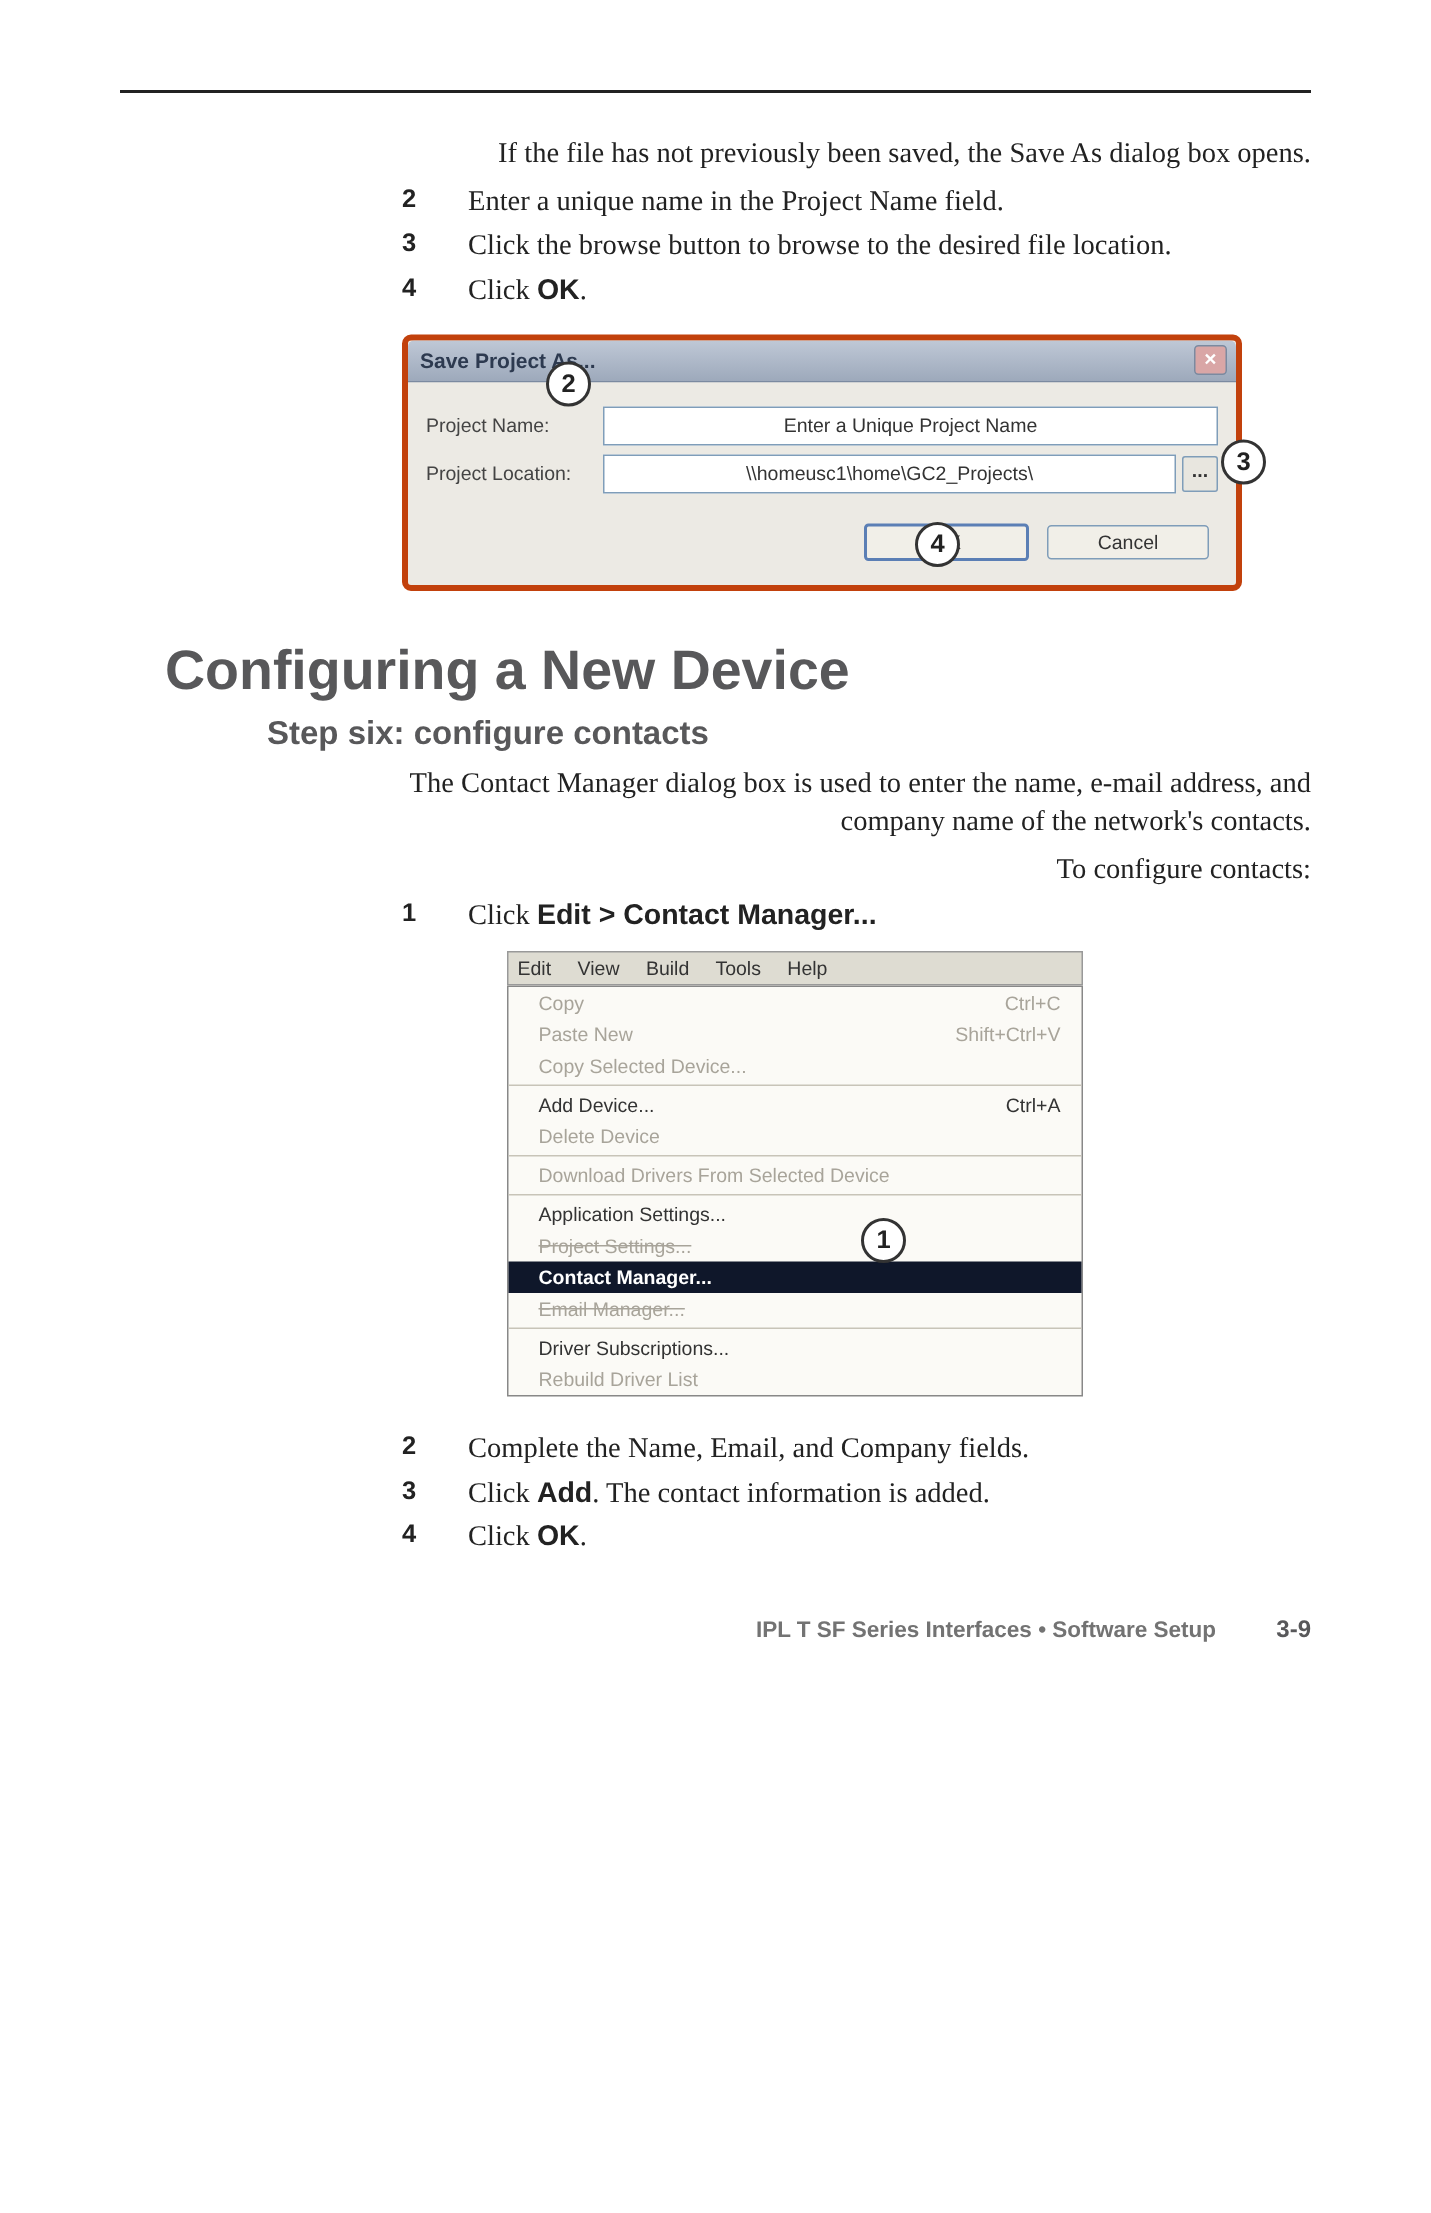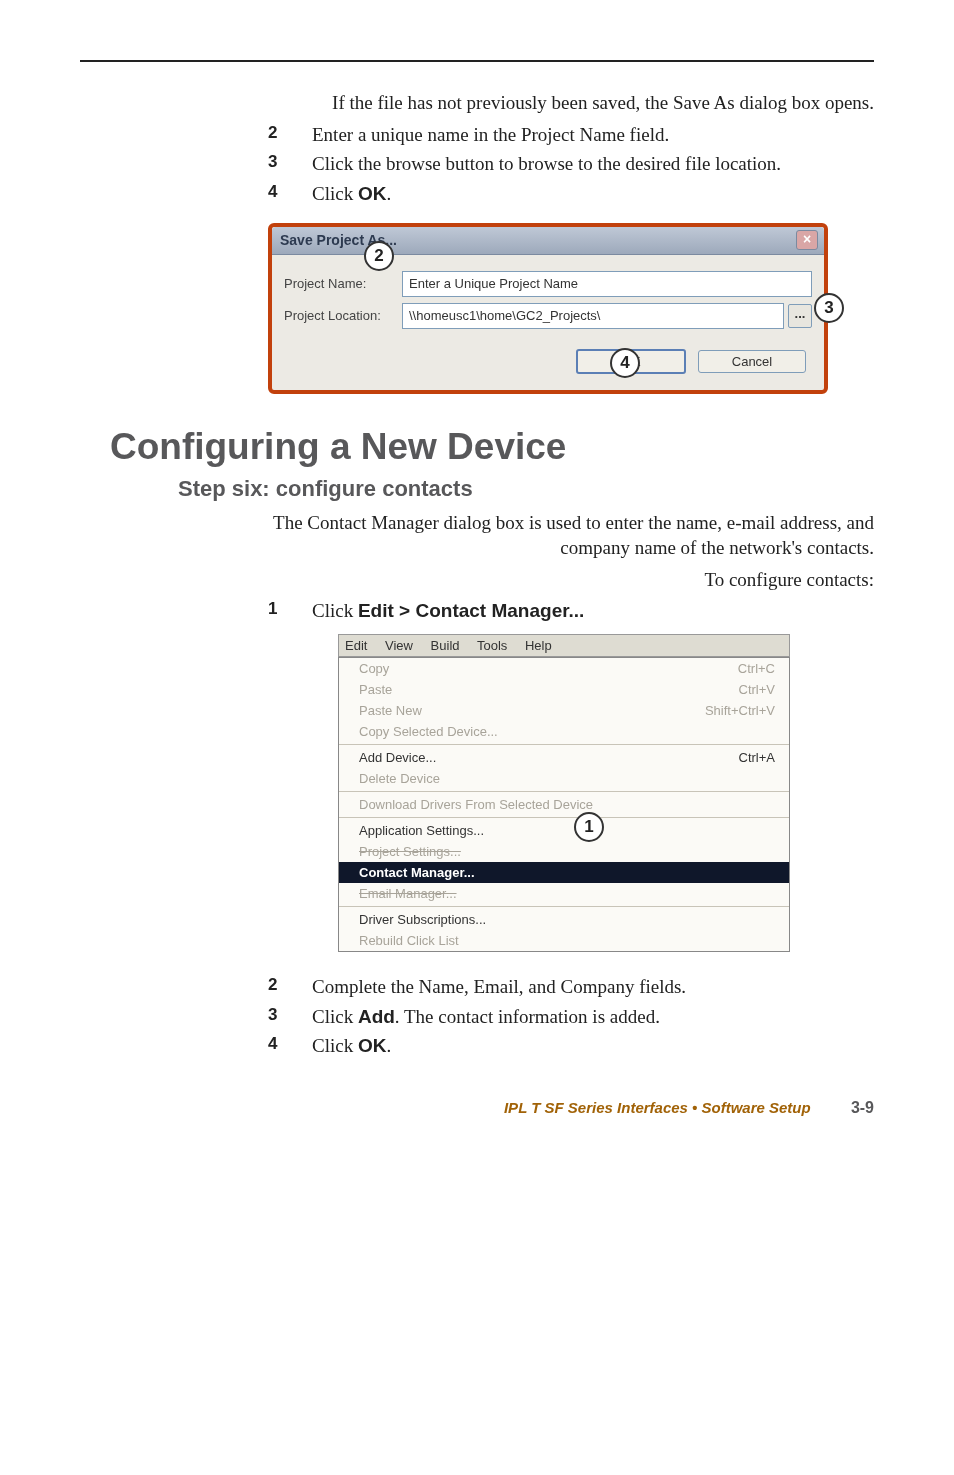--- a/index.html
+++ b/index.html
@@ -67,20 +67,21 @@
   .dlg-body { padding: 10px 12px 12px 12px; }
   .form-row { display: flex; align-items: center; margin: 6px 0; }
   .form-row .lbl { width: 118px; color: #444; }
   .form-row .field {
     flex: 1;
     border: 1px solid #7f9db9;
     background: #fff;
     padding: 3px 6px;
     height: 18px;
     line-height: 18px;
+    text-align: center;
   }
   .form-row .static { flex:1; color:#444; padding-left:2px; }
   .browse-btn {
     width: 22px; height: 22px; margin-left: 4px;
     border: 1px solid #7f9db9; background: #e8e6df;
     text-align: center; line-height: 18px; font-weight: bold;
     border-radius: 2px;
   }
   .dlg-buttons { text-align: right; padding: 14px 6px 4px 6px; }
   .win-btn {
@@ -108,21 +109,21 @@
     border-radius: 50%;
     background: #fff;
     font-family: Arial, sans-serif;
     font-weight: bold;
     font-size: 17px;
     text-align: center;
     line-height: 26px;
   }
 
   
-  .menu-wrap { margin: 10px 0 22px 258px; position: relative; width: 452px; }
+  .menu-wrap { margin: 10px 0 22px 258px; position: relative; width: 384px; }
   .menubar {
     background: #dedcd2;
     border: 1px solid #999;
     padding: 3px 6px;
     font-family: Tahoma, Arial, sans-serif;
     font-size: 13px;
     color: #333;
   }
   .menubar span { margin-right: 14px; }
   .menu {
@@ -140,21 +141,21 @@
   .menu .sep { border-top: 1px solid #c8c4b8; margin: 2px 0; }
   .menu .hl { background: #0f172a; color: #fff; font-weight: bold; }
 
   
   .footer {
     margin-top: 40px;
     text-align: right;
     font-family: Arial, Helvetica, sans-serif;
     font-size: 15px;
   }
-  .footer .grey { color: #a16207; font-weight: normal; font-style: italic; }
+  .footer .grey { color: #737373; font-weight: normal; }
   .footer .pg { color: #58585a; font-weight: 800; margin-left: 36px; font-size: 16px; }
 </style>
 </head>
 <body>
 
 <div class="page">
   <div class="top-rule"></div>
 
   <div class="body-text">
     <p class="para">If the file has not previously been saved, the Save As dialog box opens.</p>
@@ -227,24 +228,20 @@
       <span>Build</span>
       <span>Tools</span>
       <span>Help</span>
     </div>
     <div class="menu">
       <div class="mi disabled">
           <span>Copy</span>
           <span>Ctrl+C</span>
         </div>
       <div class="mi disabled">
-          <span>Paste</span>
-          <span>Ctrl+V</span>
-        </div>
-      <div class="mi disabled">
           <span>Paste New</span>
           <span>Shift+Ctrl+V</span>
         </div>
       <div class="mi disabled">
           <span>Copy Selected Device...</span>
           <span></span>
         </div>
       <div class="sep"></div>
       <div class="mi">
           <span>Add Device...</span>
@@ -275,21 +272,21 @@
       <div class="mi disabled" style="text-decoration:line-through;">
           <span>Email Manager...</span>
           <span></span>
         </div>
       <div class="sep"></div>
       <div class="mi">
           <span>Driver Subscriptions...</span>
           <span></span>
         </div>
       <div class="mi disabled">
-          <span>Rebuild Click List</span>
+          <span>Rebuild Driver List</span>
           <span></span>
         </div>
     </div>
     <div class="callout" style="top:178px; left:236px;">1</div>
   </div>
 
   <div class="body-text">
     <ul class="ol">
       <li>
         <span class="num">2</span>

